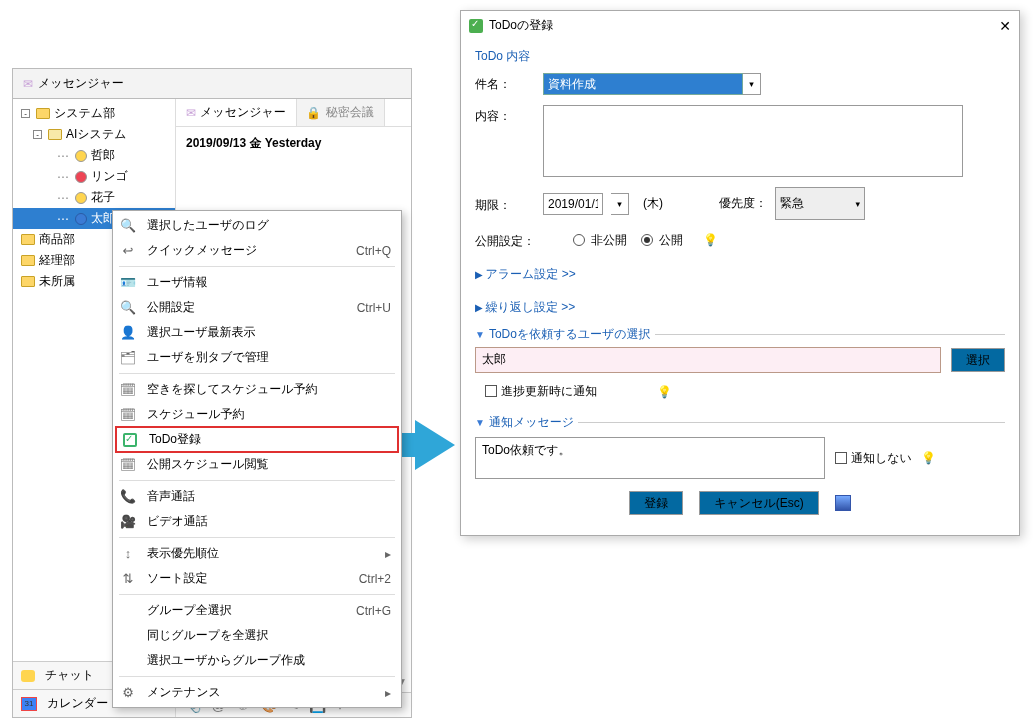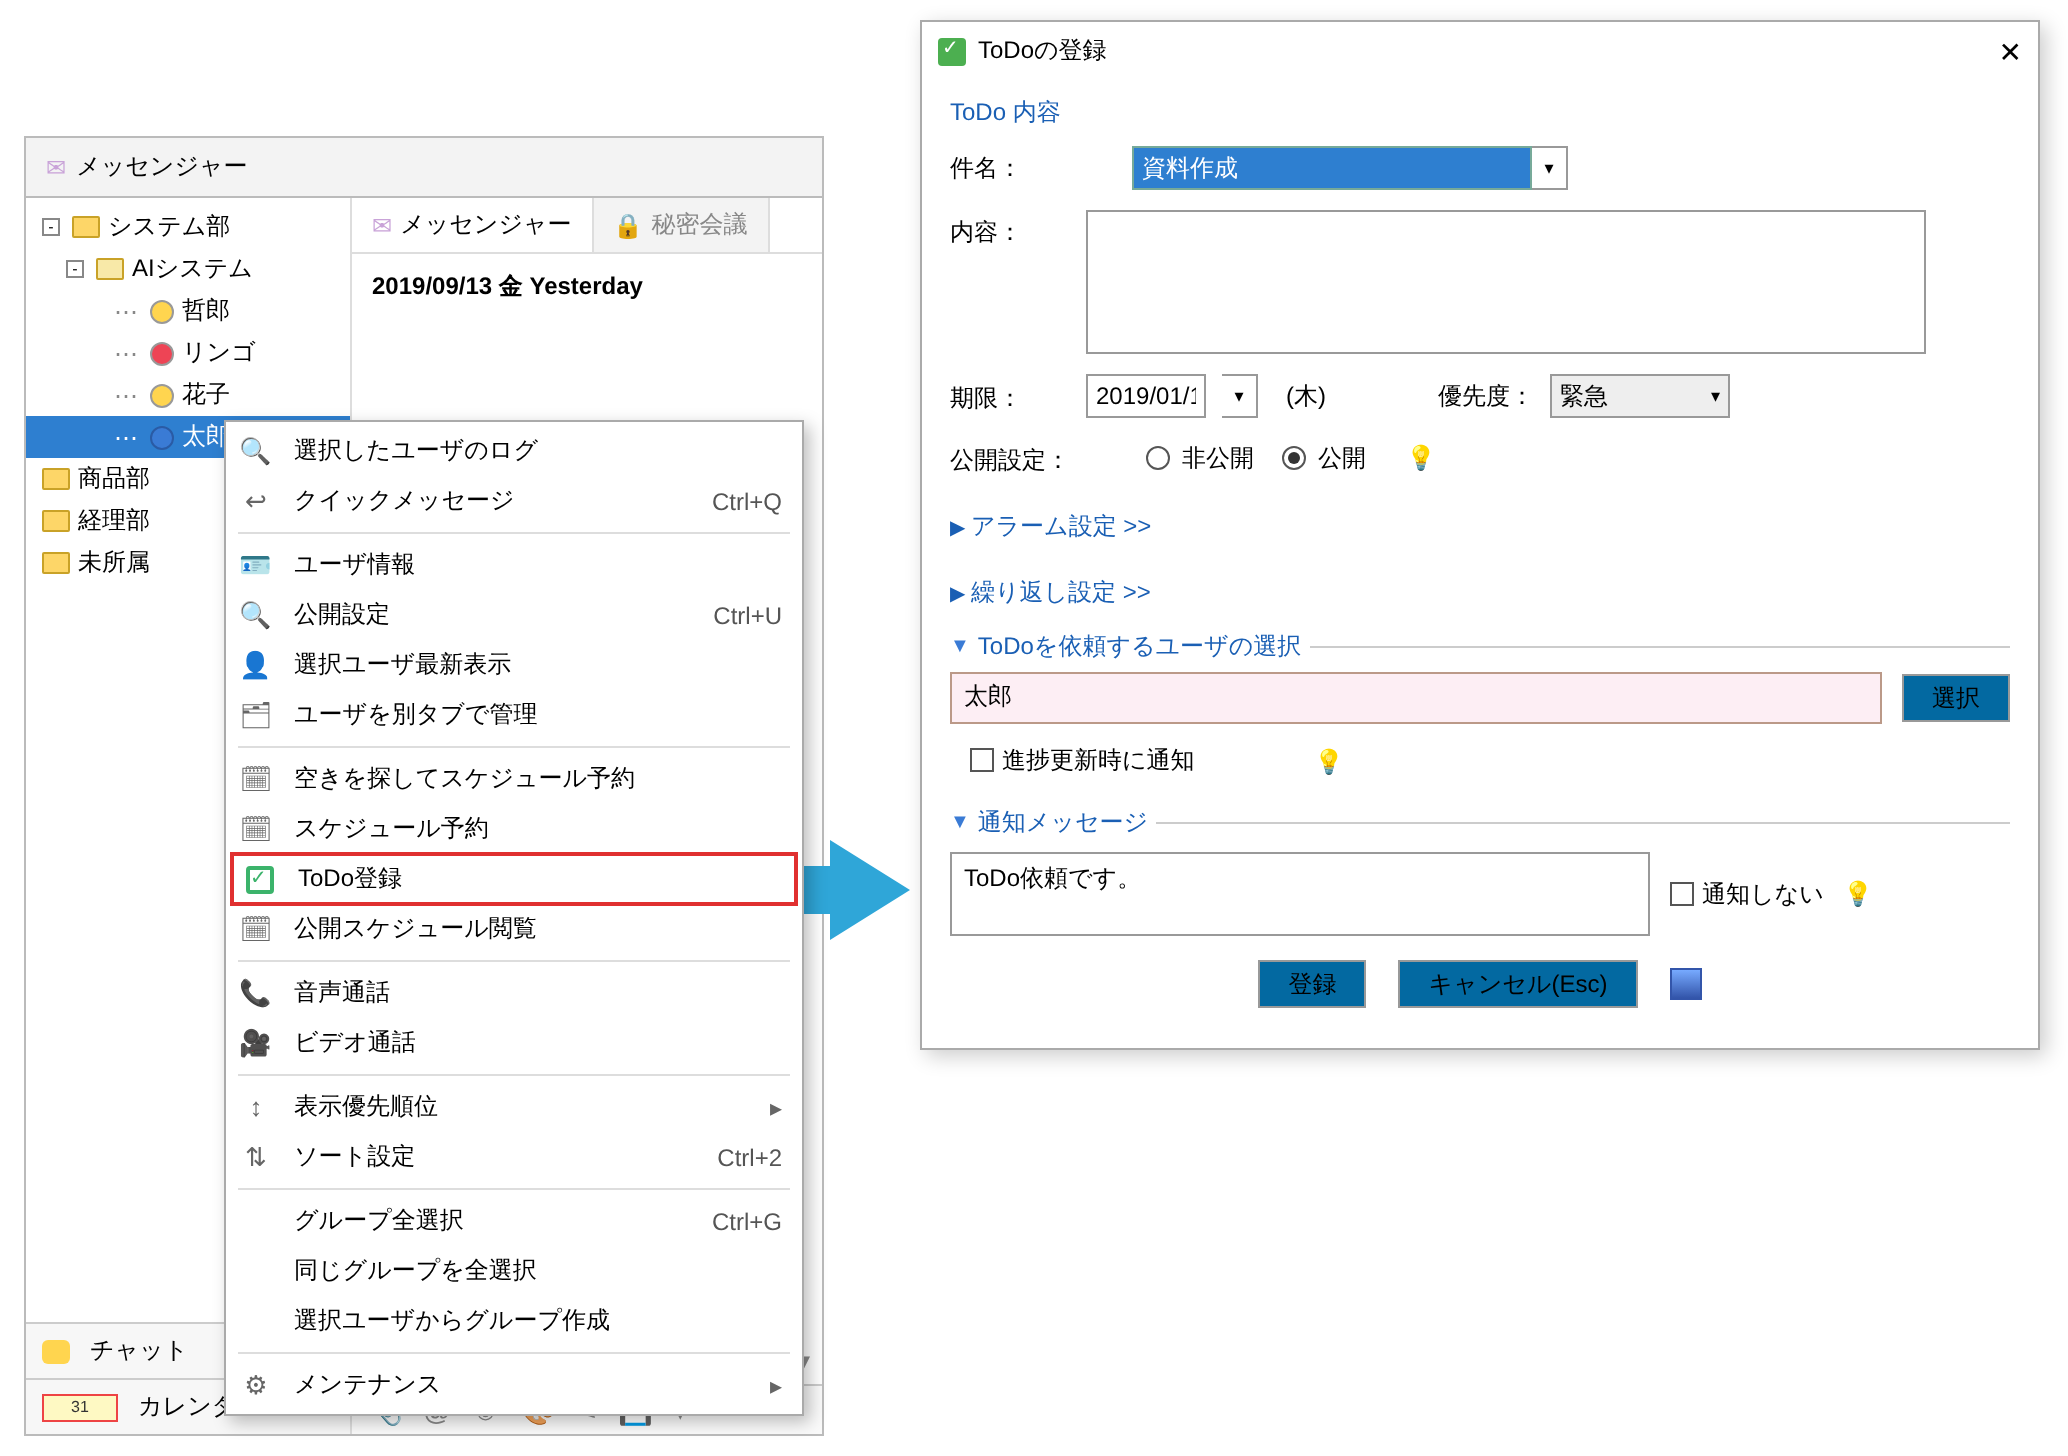--- a/index.html
+++ b/index.html
@@ -26,21 +26,21 @@
 .folder-icon.open { background: #f8e9a8; }
 .person-icon { width: 12px; height: 12px; background: #ffd54f; border-radius: 50%; display: inline-block; border: 1px solid #999; }
 .person-icon.red { background: #e45; }
 .person-icon.blue { background: #3a7bd5; border-color: #2a5ba5; }
 .tree-toggle { width: 9px; height: 9px; border: 1px solid #888; display: inline-flex; align-items: center; justify-content: center; font-size: 8px; line-height: 8px; margin-right: 2px; }
 .tree-dots { color: #888; margin-right: 2px; }
 
 .bottom-nav { position: absolute; bottom: 0; left: 0; right: 0; }
 .bottom-nav-item { border-top: 1px solid #ccc; padding: 5px 8px; display: flex; align-items: center; gap: 10px; background: #f7f7f7; }
 .chat-bubble { width: 14px; height: 12px; background: #ffd54f; border-radius: 3px; display: inline-block; }
-.cal-icon { width: 38px; height: 14px; border: 1px solid #e44; display: inline-flex; align-items: center; justify-content: center; font-size: 8px; color: #333; background: #fef9c3; }
+.cal-icon { width: 16px; height: 14px; border: 1px solid #e44; display: inline-flex; align-items: center; justify-content: center; font-size: 8px; color: #333; background: #3b82f6; }
 
 .toolbar-icons { border-top: 1px solid #ccc; padding: 4px 8px; display: flex; gap: 10px; color: #888; background: #fafafa; }
 .toolbar-icons span { font-size: 14px; }
 
 
 .context-menu { position: absolute; left: 112px; top: 210px; width: 290px; background: #fff; border: 1px solid #aaa; box-shadow: 3px 3px 8px rgba(0,0,0,0.25); z-index: 10; padding: 2px 0; }
 .ctx-item { display: flex; align-items: center; padding: 4px 10px 4px 6px; gap: 10px; }
 .ctx-item.highlight { border: 2px solid #e03030; margin: -1px 2px; padding: 3px 8px 3px 4px; }
 .ctx-icon { width: 18px; display: inline-flex; justify-content: center; color: #666; font-size: 13px; }
 .ctx-label { flex: 1; }
@@ -65,26 +65,26 @@
 .section-title.collapsible::before { content: "▶ "; color: #1a5fb4; font-size: 10px; }
 .fieldset .legend-line { display: flex; align-items: center; gap: 4px; margin-bottom: 4px; }
 .fieldset .hr { flex: 1; height: 1px; background: #ccc; }
 .legend-fold { color: #3a7bd5; font-size: 10px; }
 .legend-label { color: #1a5fb4; }
 
 .form-row { display: flex; align-items: flex-start; gap: 8px; margin-bottom: 10px; }
 .form-label { width: 60px; padding-top: 3px; }
 .combo { display: flex; align-items: center; }
 .combo input { width: 200px; height: 22px; border: 1px solid #7a9; padding: 0 4px; background: #cce8ff; }
-.combo input.sel-highlight { background: #2e7fd0; color: #fff; margin-left: 23px; }
+.combo input.sel-highlight { background: #2e7fd0; color: #fff; }
 .combo .drop { width: 18px; height: 22px; border: 1px solid #999; border-left: none; display: flex; align-items: center; justify-content: center; font-size: 9px; background: #fff; }
 textarea.content-area { width: 420px; height: 72px; border: 1px solid #999; resize: none; }
 .date-input { width: 60px; height: 22px; border: 1px solid #999; padding: 0 4px; }
 .date-drop { width: 18px; height: 22px; border: 1px solid #999; border-left: none; display: inline-flex; align-items: center; justify-content: center; font-size: 9px; background: #fff; }
-.prio-combo { width: 90px; height: 22px; border: 1px solid #999; display: inline-flex; align-items: center; padding: 0 4px; justify-content: space-between; background: #eee; }
+.prio-combo { width: 90px; height: 33px; border: 1px solid #999; display: inline-flex; align-items: center; padding: 0 4px; justify-content: space-between; background: #eee; }
 .prio-combo .drop2 { font-size: 9px; }
 .radio { width: 12px; height: 12px; border: 1px solid #555; border-radius: 50%; display: inline-flex; align-items: center; justify-content: center; }
 .radio.checked::after { content: ""; width: 6px; height: 6px; background: #333; border-radius: 50%; }
 .bulb { color: #9c6; font-size: 12px; }
 
 .link-row { padding: 6px 0 10px 0; }
 .blue-link { color: #1a5fb4; cursor: pointer; }
 
 .user-box { display: flex; align-items: center; gap: 10px; margin: 4px 0 10px 0; }
 .user-field { flex: 1; height: 26px; border: 1px solid #b98; background: #fdeef4; padding: 3px 6px; }

